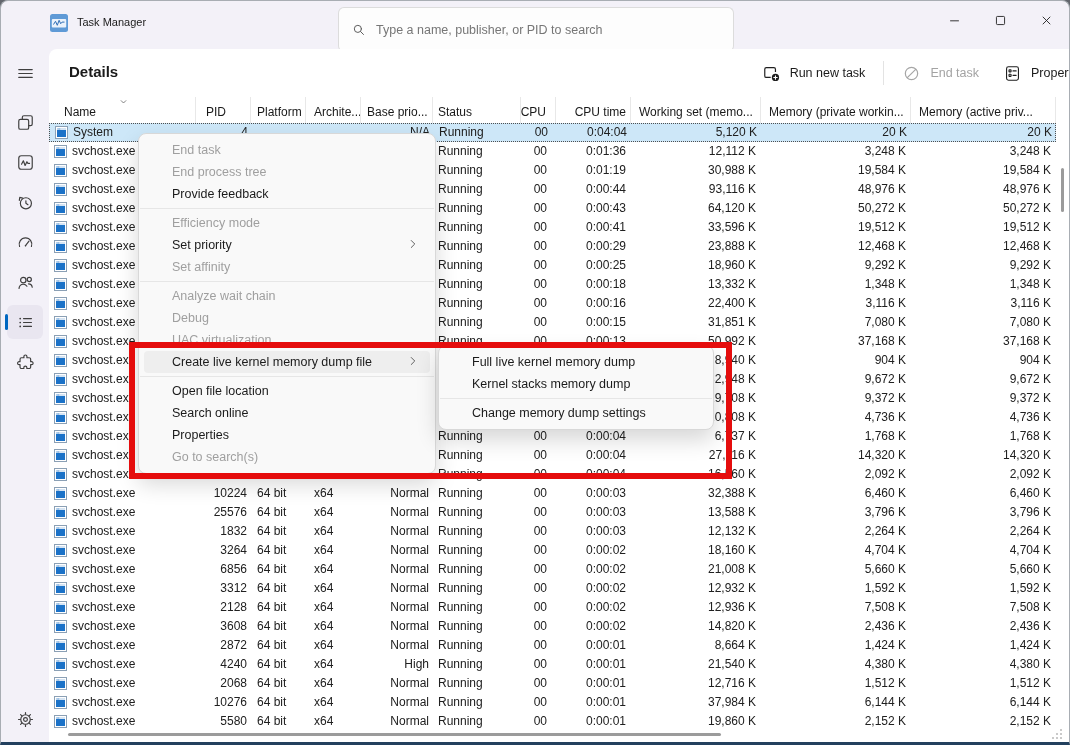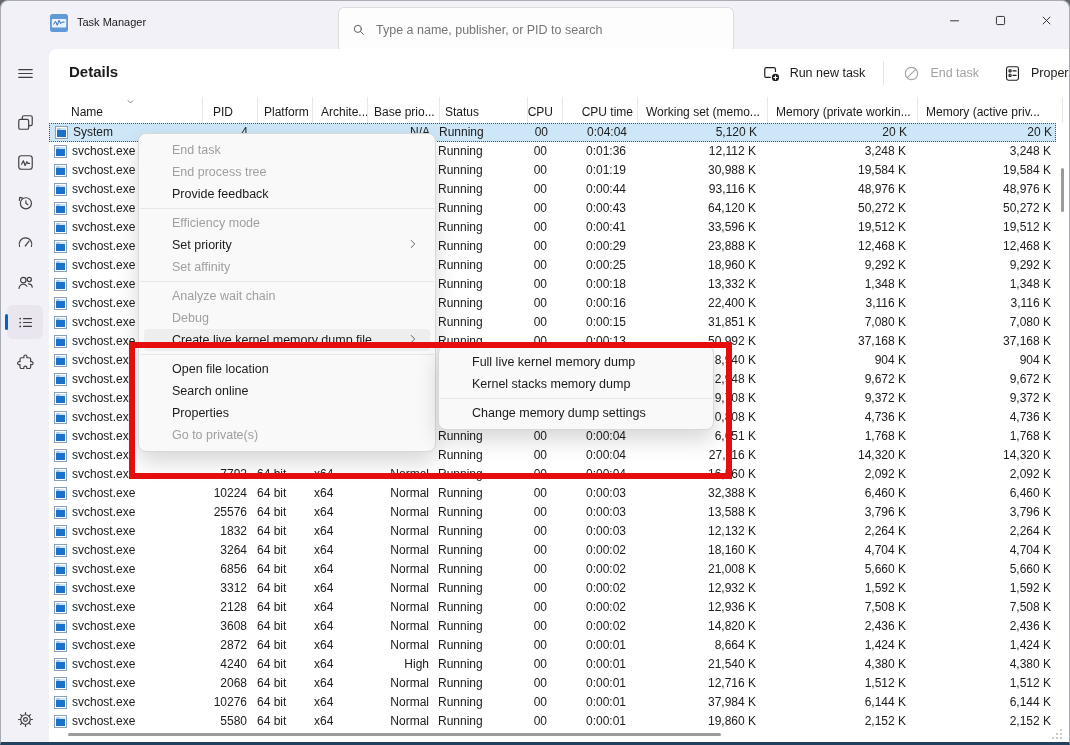--- a/index.html
+++ b/index.html
@@ -28,21 +28,21 @@
   
   .content{position:absolute;left:48px;top:48px;width:1022px;height:697px;background:#ffffff;border-radius:8px 0 0 0;}
   .pagebar{position:absolute;left:0;top:0;width:100%;height:48px;padding-left:41px;}
   .page-title{position:absolute;left:20px;top:14px;font-size:15px;font-weight:700;color:#1a1a1a;}
   .toolbar{position:absolute;right:12px;top:7px;height:34px;display:flex;align-items:center;}
   .tbtn{display:flex;align-items:center;gap:9px;padding:7px 12px;border-radius:5px;font-size:12.5px;color:#1b1b1b;}
   .tbtn.disabled{color:#a3a3a3;}
   .tsep{width:1px;height:24px;background:#e3e3e3;margin:0 6px;}
   
   .grid{display:grid;grid-template-columns:147px 55px 55px 55px 72px 88px 35px 75px 130px 150px 145px;}
-  .thead{position:absolute;left:7px;top:48px;width:914px;height:26px;border-bottom:6px solid #0c4a6e;}
+  .thead{position:absolute;left:0;top:48px;width:914px;height:26px;border-bottom:6px solid #0c4a6e;}
   .th{box-sizing:border-box;border-right:1px solid #e8e8e8;font-size:12px;color:#191919;display:flex;align-items:flex-end;
     padding-bottom:4px;white-space:nowrap;overflow:hidden;position:relative;}
   .th.r{justify-content:flex-end;}
   .sortchev{position:absolute;left:70px;top:0px;}
   .rows{position:absolute;left:0;top:74px;width:1007px;}
   .tr{box-sizing:border-box;height:19px;font-size:12px;color:#202020;white-space:nowrap;}
   .tr.selected{background:#cde7f8;border:1px dotted #4f4f4f;}
   .td{box-sizing:border-box;overflow:hidden;line-height:19px;}
   .tr.selected .td{line-height:17px;}
   .td.r{text-align:right;}
@@ -681,21 +681,21 @@
             </span>
             <span>svchost.exe</span>
           </div>
           <div class="td r pr4"></div>
           <div class="td pl6"></div>
           <div class="td pl8"></div>
           <div class="td r pr4"></div>
           <div class="td pl5">Running</div>
           <div class="td r pr9">00</div>
           <div class="td r pr5">0:00:04</div>
-          <div class="td r pr5">6,651 K</div>
+          <div class="td r pr5">6,737 K</div>
           <div class="td r pr5">1,768 K</div>
           <div class="td r pr5">1,768 K</div>
         </div>
         <div class="tr grid">
           <div class="td td-name">
             <span class="ic">
               <svg width="13" height="13" viewBox="0 0 13 13">
                 <rect x="0.5" y="0.5" width="12" height="12" fill="#ffffff" stroke="#8ba0b5"></rect>
                 <rect x="2" y="2" width="9" height="2" fill="#d5e4f3"></rect>
                 <rect x="2" y="4" width="9" height="7" fill="#1b72c8"></rect>
@@ -1078,30 +1078,31 @@
       <div class="ctx-item disabled"><span>Efficiency mode</span></div>
       <div class="ctx-item"><span>Set priority</span><span class="ic arrow">
           <svg width="14" height="14" viewBox="0 0 24 24" fill="none" stroke="#5f5f5f" stroke-width="1.7" stroke-linecap="round" stroke-linejoin="round">
             <path d="M9 6l6 6-6 6"></path>
           </svg>
         </span></div>
       <div class="ctx-item disabled"><span>Set affinity</span></div>
       <div class="ctx-sep"></div>
       <div class="ctx-item disabled"><span>Analyze wait chain</span></div>
       <div class="ctx-item disabled"><span>Debug</span></div>
+      <div class="ctx-item disabled"><span>UAC virtualization</span></div>
       <div class="ctx-item hover"><span>Create live kernel memory dump file</span><span class="ic arrow">
           <svg width="14" height="14" viewBox="0 0 24 24" fill="none" stroke="#5f5f5f" stroke-width="1.7" stroke-linecap="round" stroke-linejoin="round">
             <path d="M9 6l6 6-6 6"></path>
           </svg>
         </span></div>
       <div class="ctx-sep"></div>
       <div class="ctx-item"><span>Open file location</span></div>
       <div class="ctx-item"><span>Search online</span></div>
       <div class="ctx-item"><span>Properties</span></div>
-      <div class="ctx-item disabled"><span>Go to private(s)</span></div>
+      <div class="ctx-item disabled"><span>Go to search(s)</span></div>
     </div>
   <div class="ctx" id="sub-menu">
       <div class="ctx-item"><span>Full live kernel memory dump</span></div>
       <div class="ctx-item"><span>Kernel stacks memory dump</span></div>
       <div class="ctx-sep"></div>
       <div class="ctx-item"><span>Change memory dump settings</span></div>
     </div>
 
   <div class="red-rect" style="border-color: rgb(229, 13, 13);"></div>
 </div>

